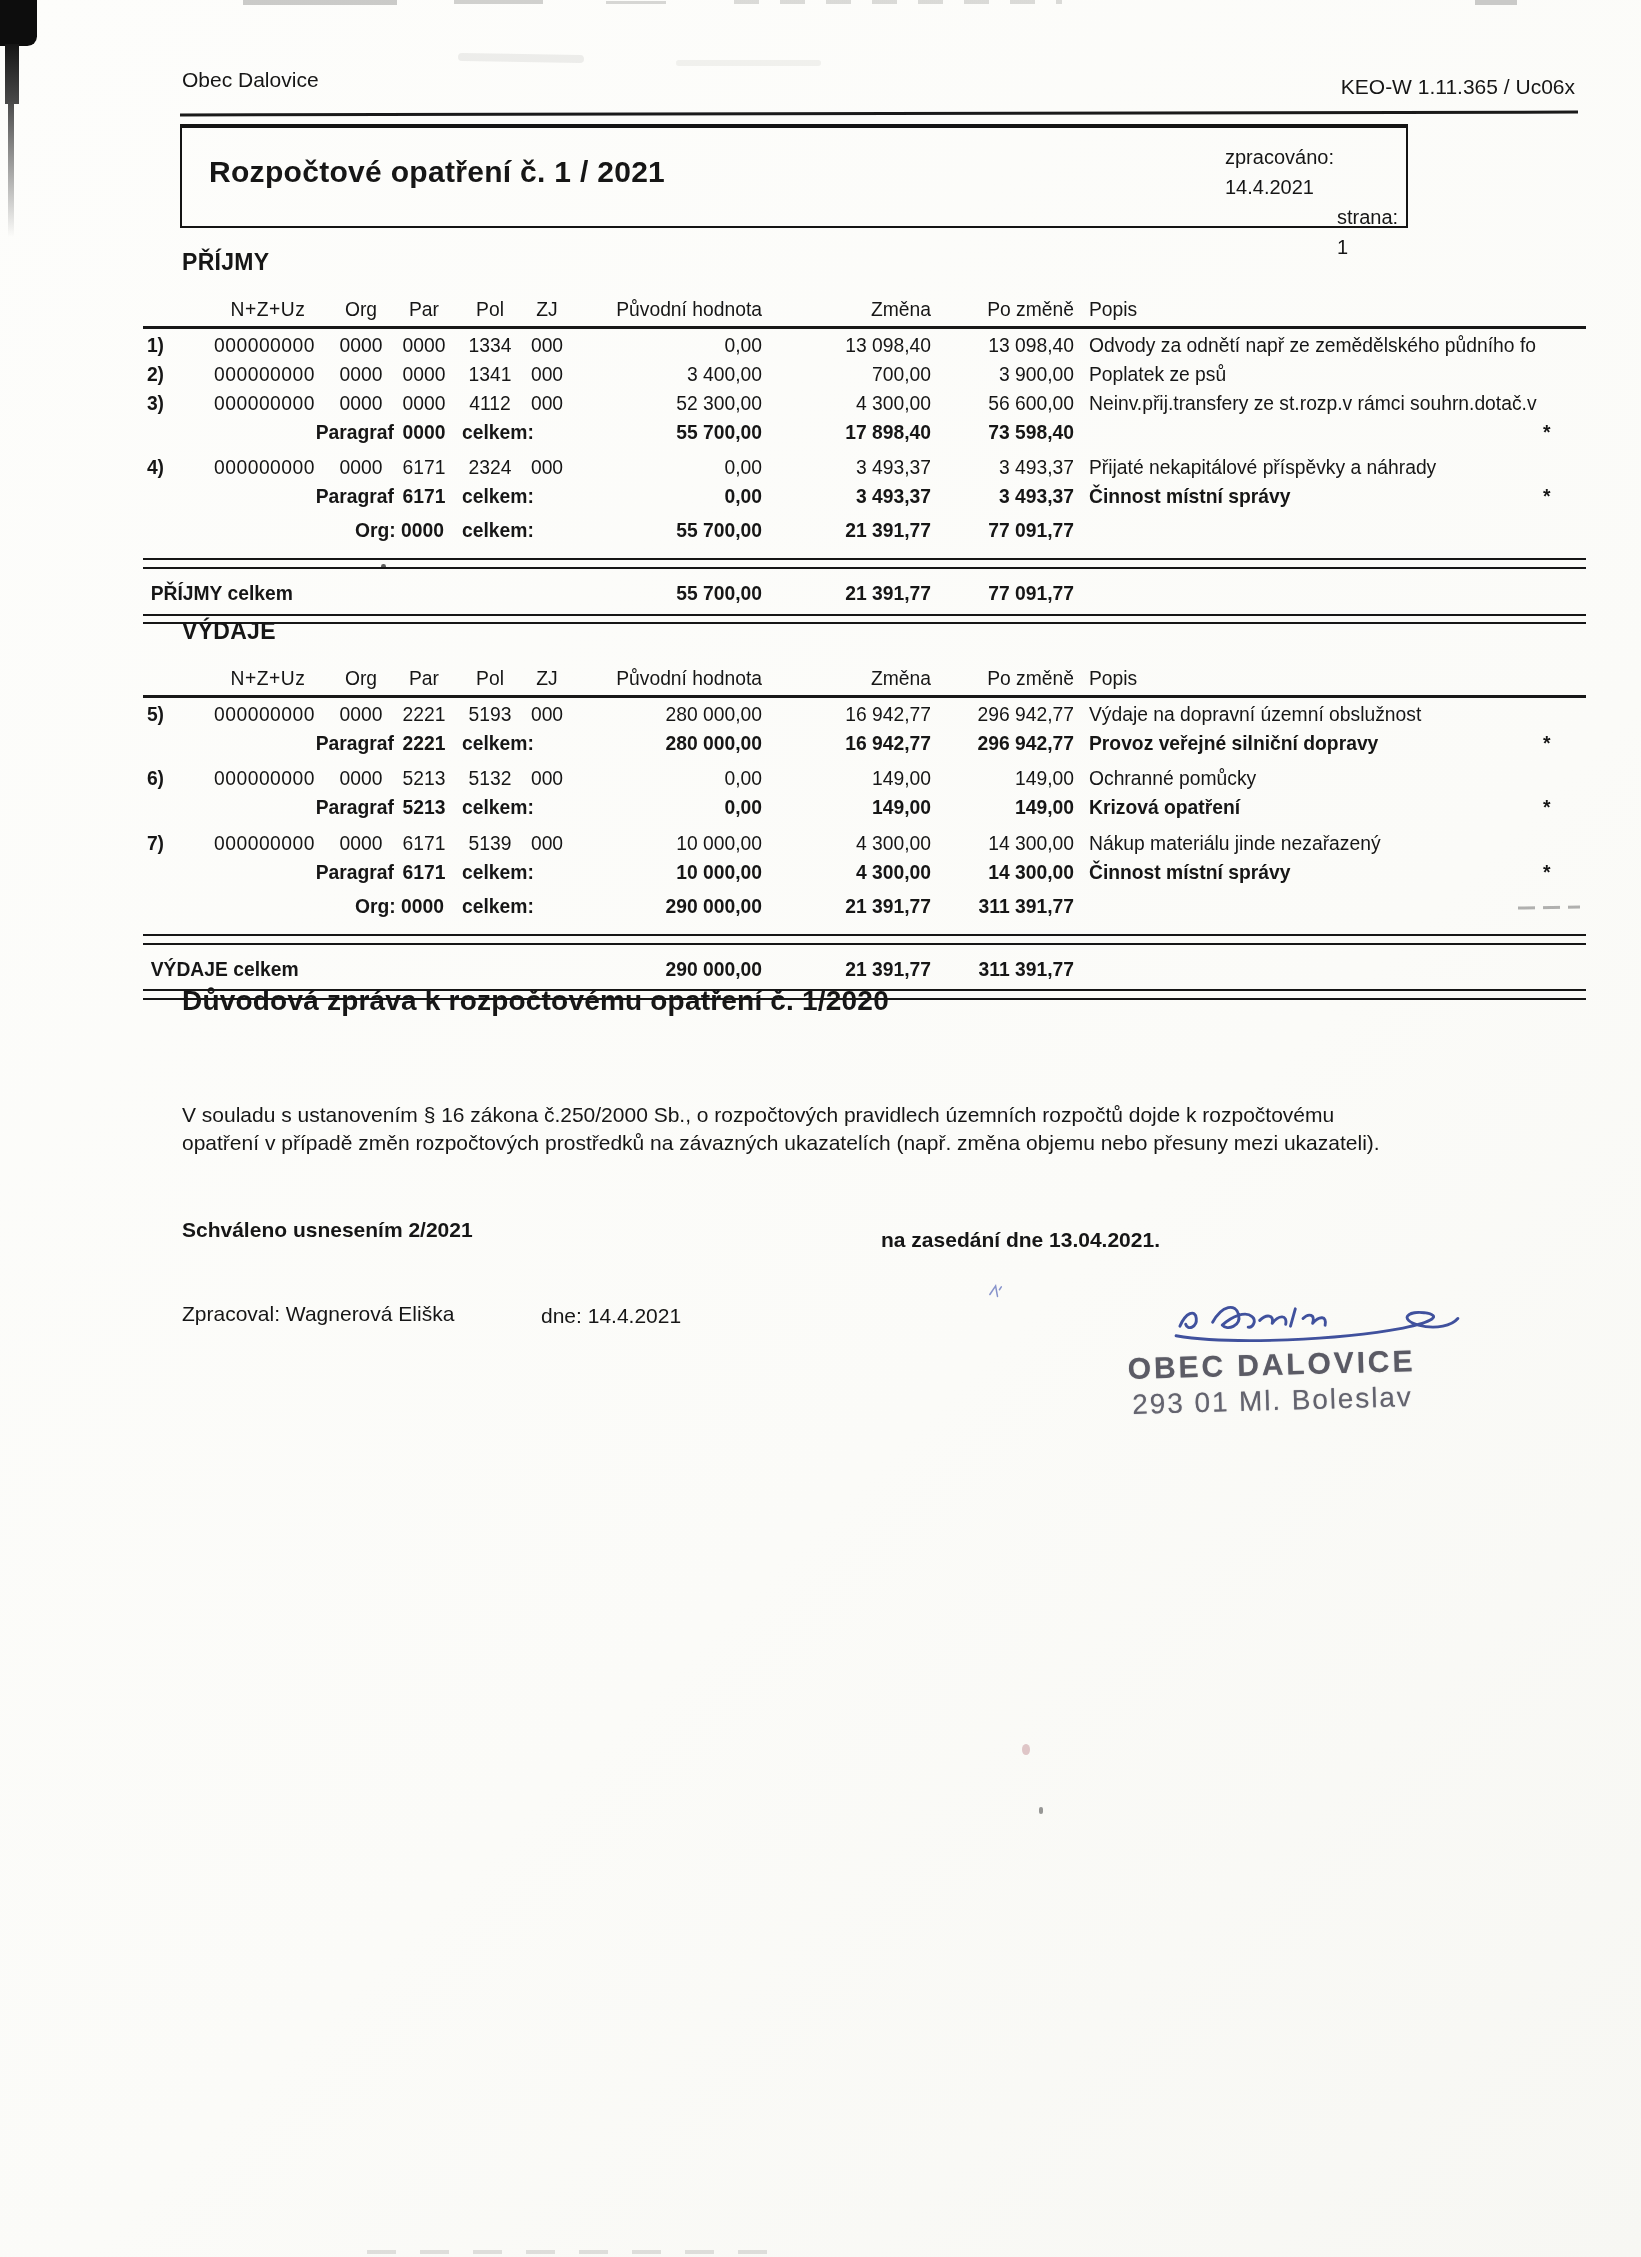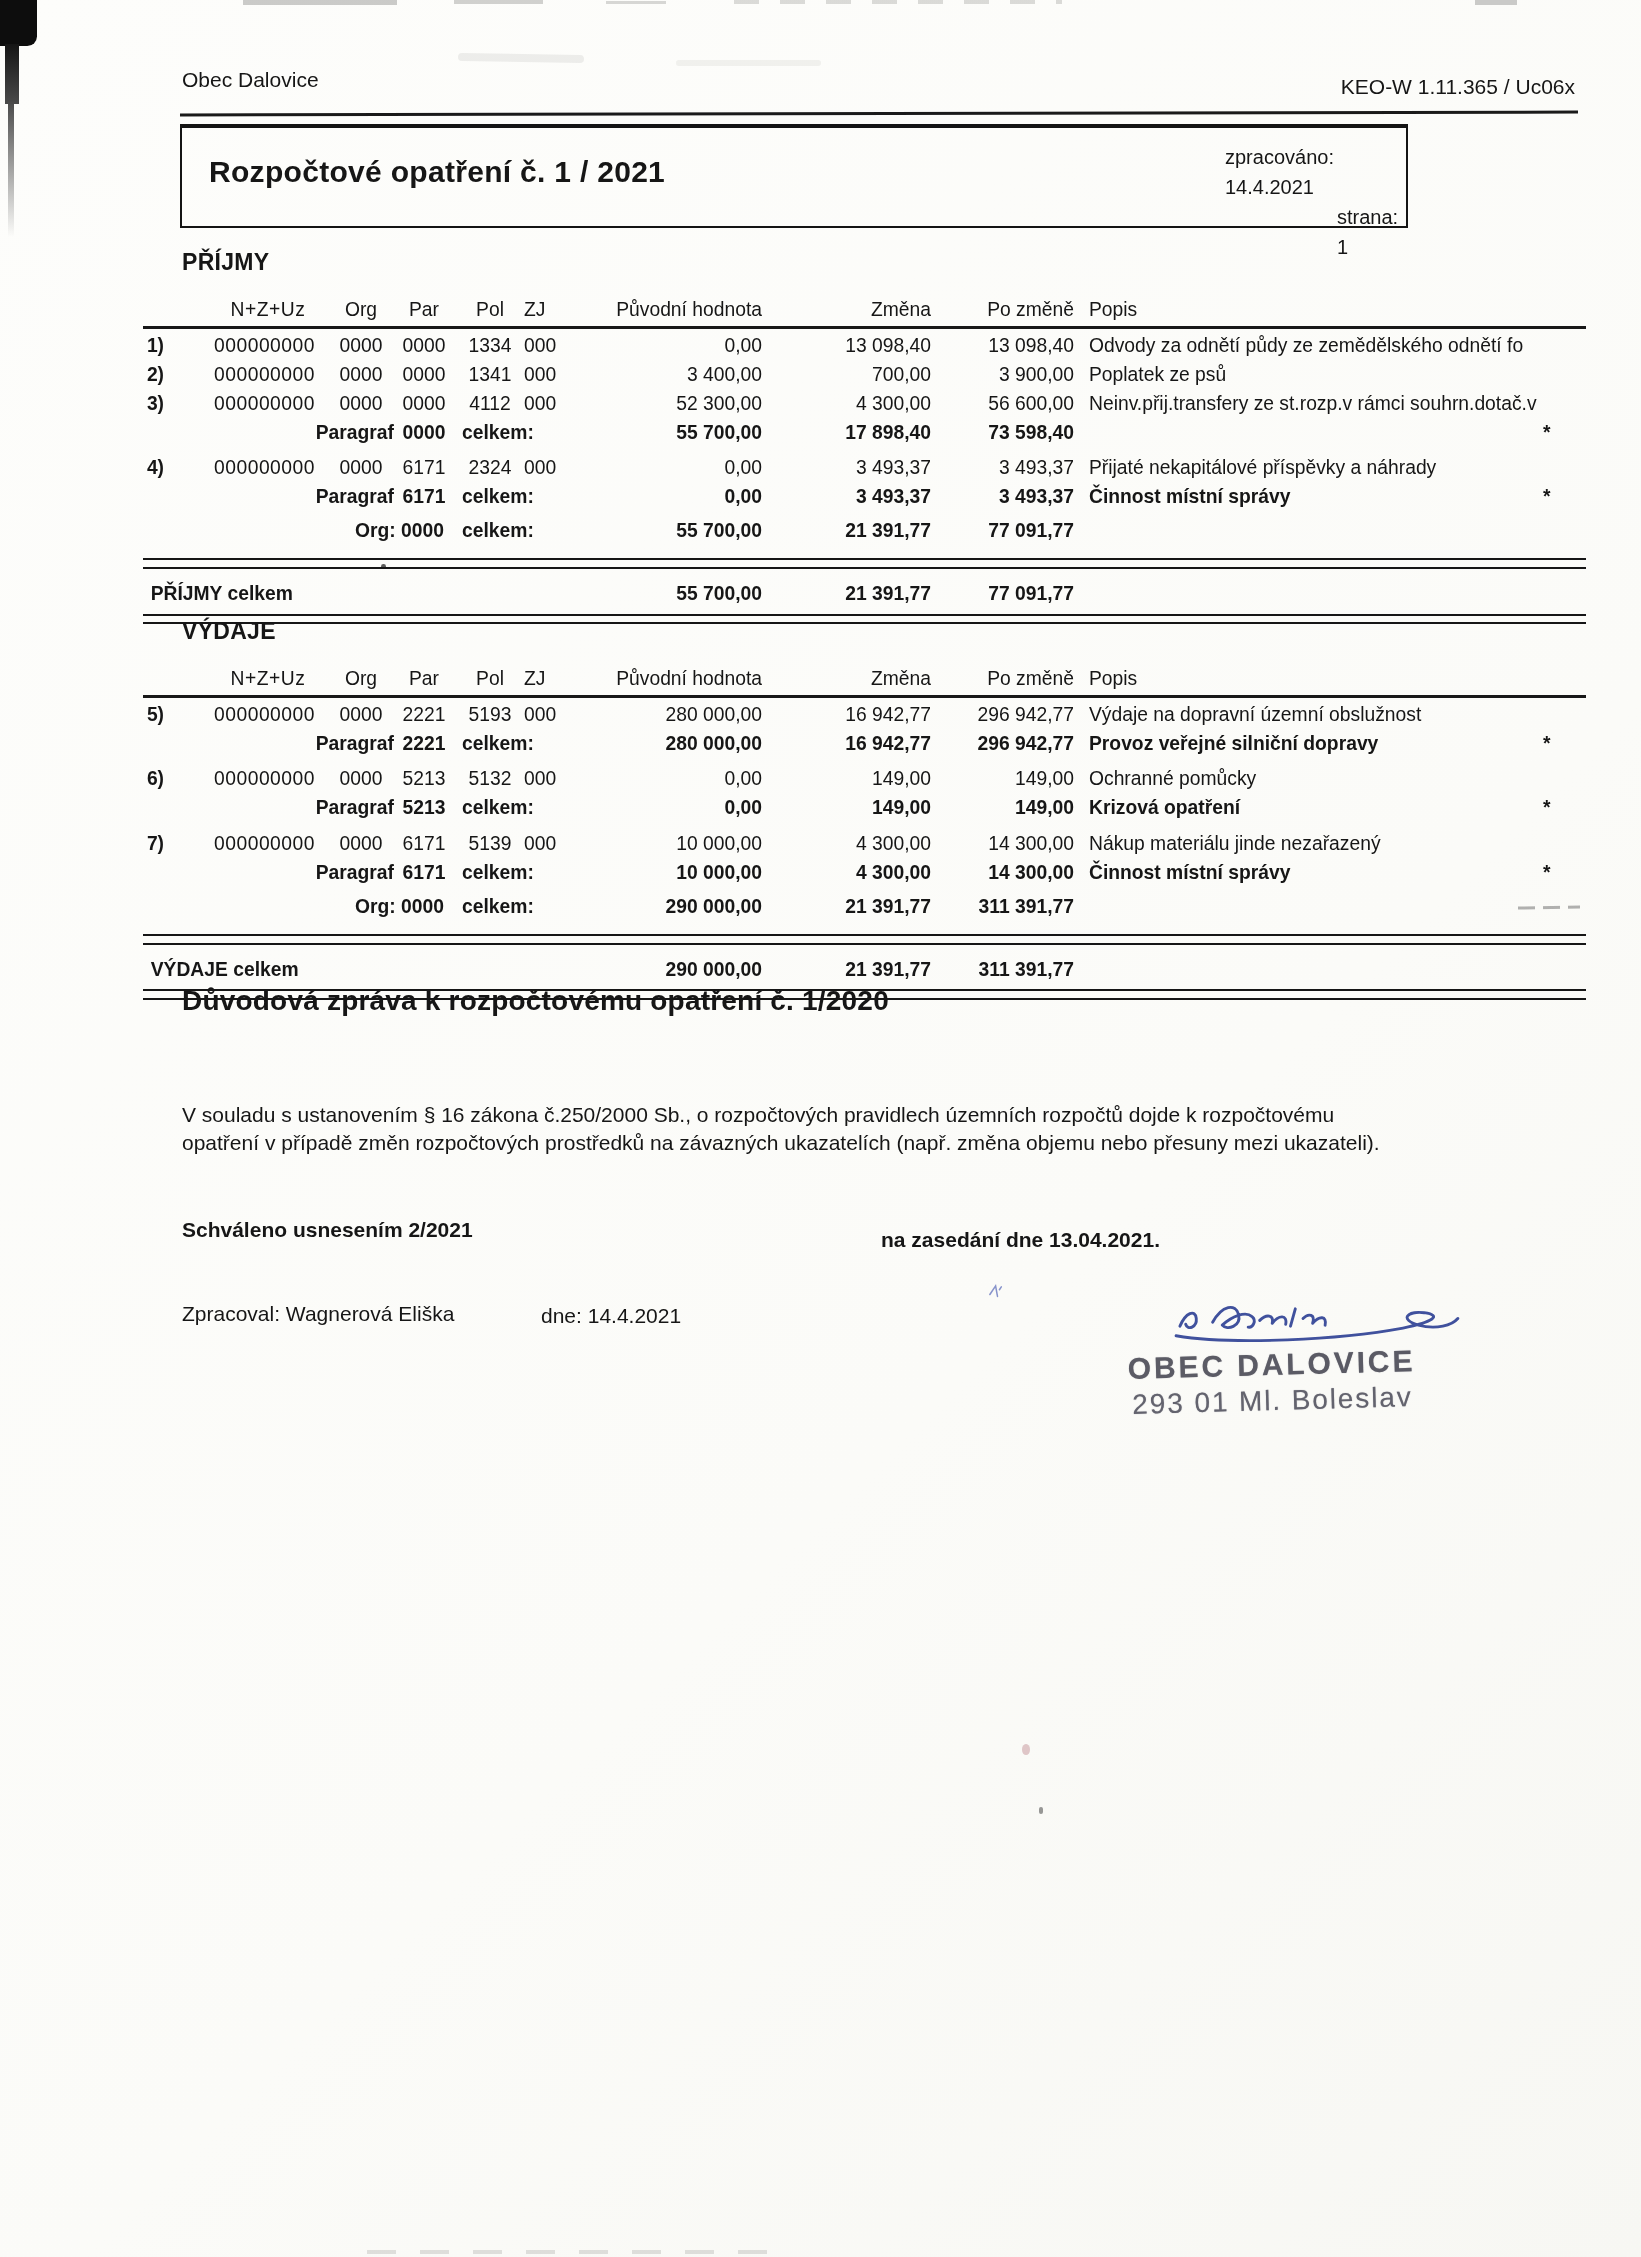--- a/index.html
+++ b/index.html
@@ -35,21 +35,21 @@
   .hr2{height:6.8px;border-top:2.9px solid #161616;border-bottom:2.9px solid #161616;margin-top:8.7px;}
   .hr2.bottom{margin-top:2.9px;}
   .trow.total{height:35px;margin-top:7px;}
   .trow.total span{top:7.7px;}
   
   .c-num{left:3.9px;width:42px;font-weight:bold;}
   .c-nzuz{left:71px;width:108px;letter-spacing:0.5px;}
   .c-org{left:193px;width:50px;text-align:center;}
   .c-par{left:256px;width:50px;text-align:center;}
   .c-pol{left:322px;width:50px;text-align:center;}
-  .c-zj{left:381px;width:46px;}
+  .c-zj{left:381px;width:46px;text-align:center;}
   .c-puvodni{left:434px;width:185px;}
   .c-zmena{left:603px;width:185px;}
   .c-pozmene{left:746px;width:185px;}
   .c-popis{left:946px;width:492px;}
   .c-star{left:1400px;width:23px;font-weight:bold;}
   .c-plabel{left:135px;width:116px;text-align:right;}
   .c-orglabel{left:135px;width:166px;text-align:right;}
   .c-celkem{left:319px;width:126px;}
   .c-label{left:7.7px;width:309px;}
   .num-r{text-align:right;}
@@ -142,21 +142,21 @@
         <div class="trow detail">
           <span class="c-num">1)</span>
           <span class="c-nzuz">000000000</span>
           <span class="c-org">0000</span>
           <span class="c-par">0000</span>
           <span class="c-pol">1334</span>
           <span class="c-zj">000</span>
           <span class="c-puvodni num-r">0,00</span>
           <span class="c-zmena num-r">13 098,40</span>
           <span class="c-pozmene num-r">13 098,40</span>
-          <span class="c-popis">Odvody za odnětí půdy ze zemědělského odnětí fo</span>
+          <span class="c-popis">Odvody za odnětí např ze zemědělského půdního fo</span>
         </div>
         <div class="trow detail">
           <span class="c-num">2)</span>
           <span class="c-nzuz">000000000</span>
           <span class="c-org">0000</span>
           <span class="c-par">0000</span>
           <span class="c-pol">1341</span>
           <span class="c-zj">000</span>
           <span class="c-puvodni num-r">3 400,00</span>
           <span class="c-zmena num-r">700,00</span>

